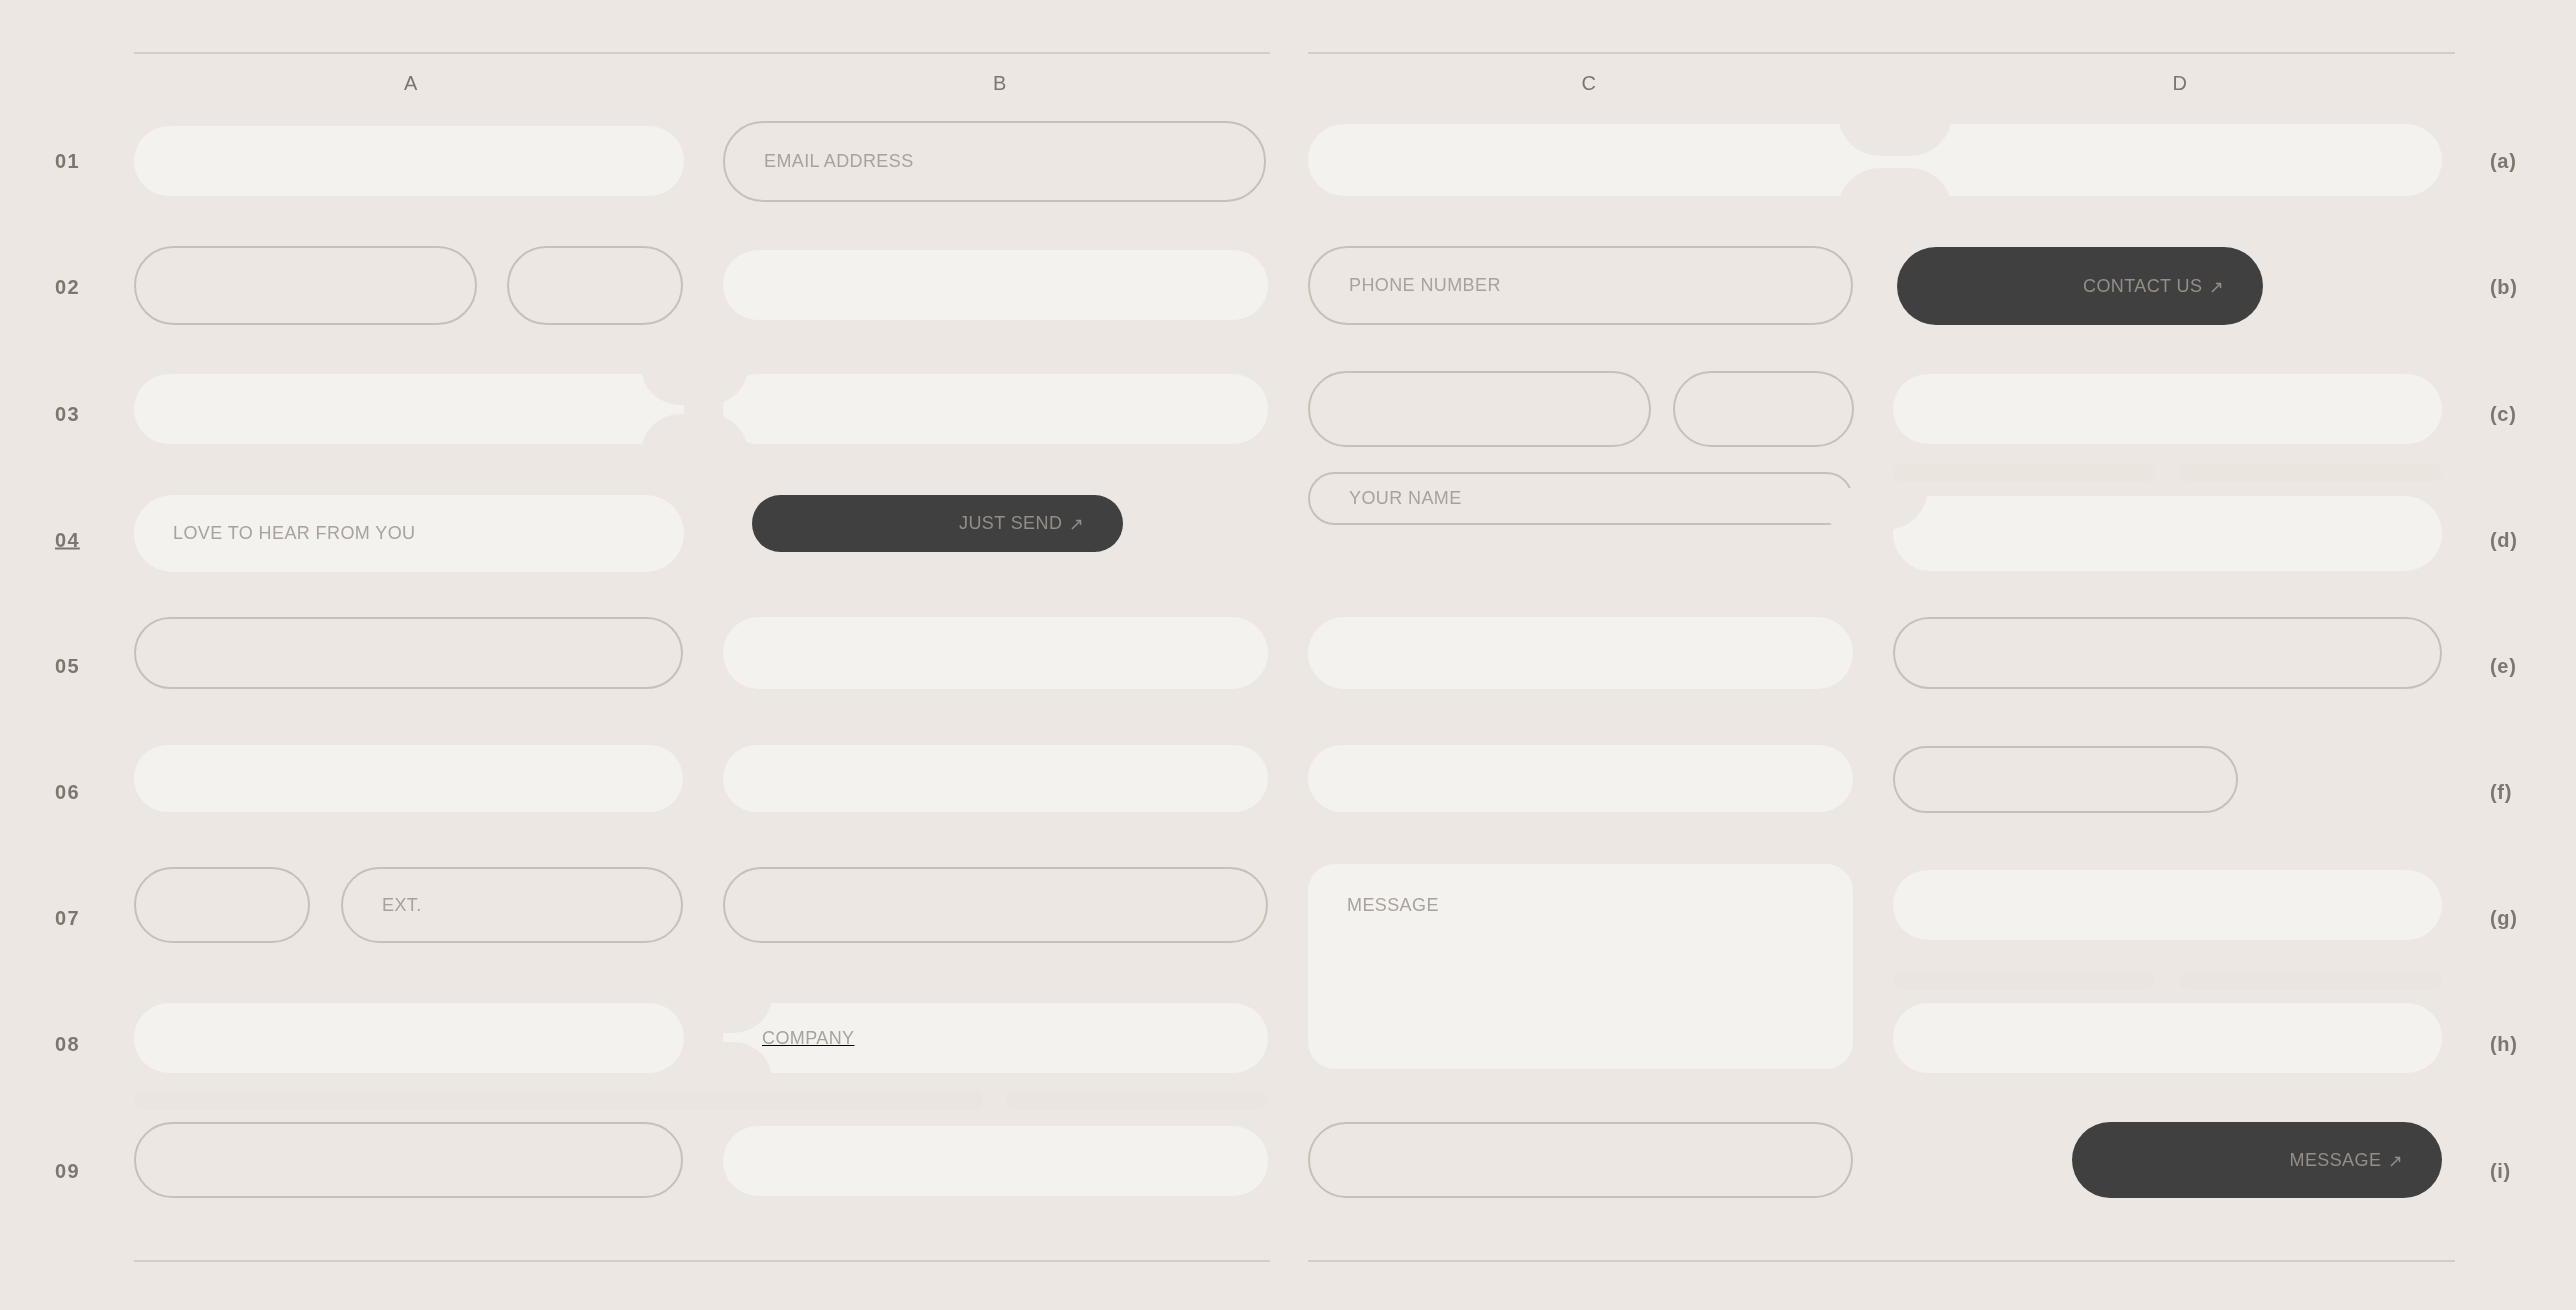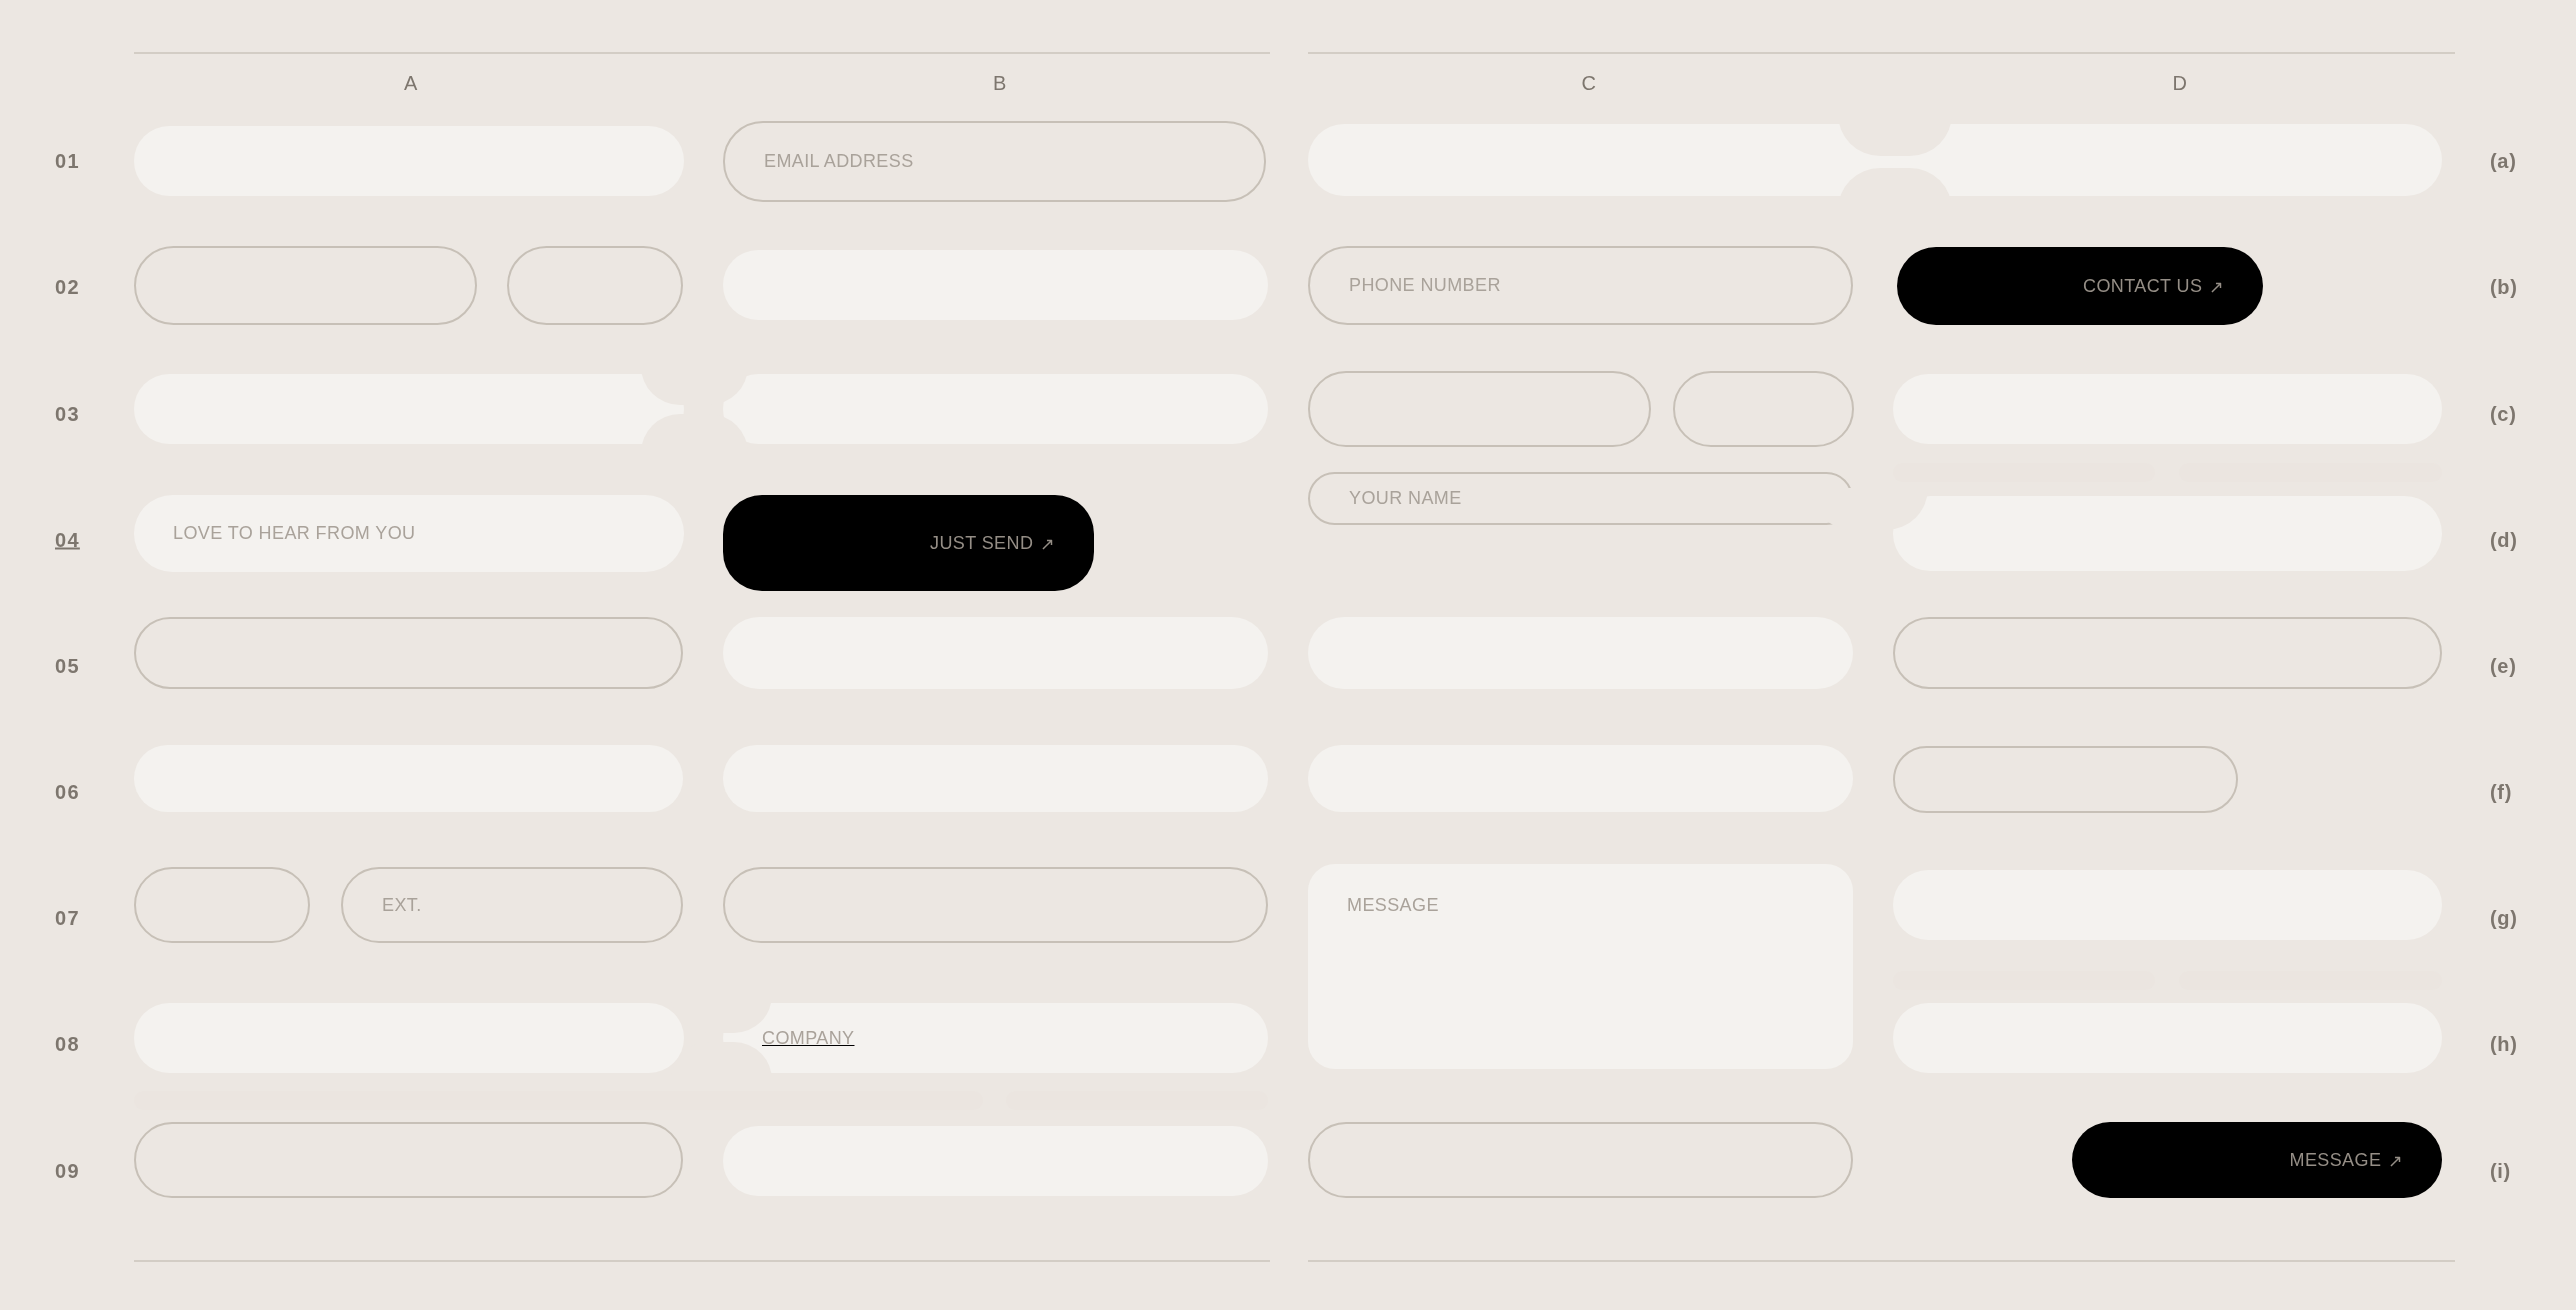--- a/index.html
+++ b/index.html
@@ -61,21 +61,21 @@
 
   
   .field {
     position: absolute;
     box-sizing: border-box;
     display: flex;
     align-items: center;
   }
   .f-solid      { background: #f4f2ef; }
   .f-outline    { background: transparent; border: 2px solid #c7c0b7; }
-  .f-fill       { background: #000000; }
+  .f-fill       { background: #404040; }
   .f-bar        { background: #ebe5e0; }
 
   .f-label {
     font-size: 18px;
     letter-spacing: 0.4px;
     color: #a9a29a;
     white-space: nowrap;
     font-weight: 400;
   }
   .lab-left  { padding-left: 39px; }
@@ -167,21 +167,21 @@
 
   <div class="field f-solid" style="left:1893px; top:374px; width:549px; height:70px; border-radius:36px;"></div>
 
   <div class="field f-bar" style="left:1893px; top:463px; width:262px; height:19px; border-radius:9.4px;"></div>
   <div class="field f-bar" style="left:2179px; top:463px; width:263px; height:19px; border-radius:9.4px;"></div>
 
   <div class="field f-solid" style="left:134px; top:495px; width:550px; height:77px; border-radius:39px;">
     <span class="f-label lab-left">LOVE TO HEAR FROM YOU</span>
   </div>
 
-  <div class="field f-fill" style="left:723px; top:495px; width:371px; height:96px; border-radius:39px;">
+  <div class="field f-fill" style="left:752px; top:495px; width:371px; height:57px; border-radius:39px;">
     <span class="f-label lab-right"><span>JUST SEND</span><span class="arrow">↗</span></span>
   </div>
 
   <div class="field f-outline" style="left:1308px; top:472px; width:545px; height:53px; border-radius:38px;">
     <span class="f-label lab-left">YOUR NAME</span>
   </div>
 
   <div class="field f-solid" style="left:1893px; top:496px; width:549px; height:75px; border-radius:38px;"></div>
   <div class="notch" style="left:1811px; top:488px; width:117px; height:42px; border-radius:0 0 60px 60px;"></div>
 

